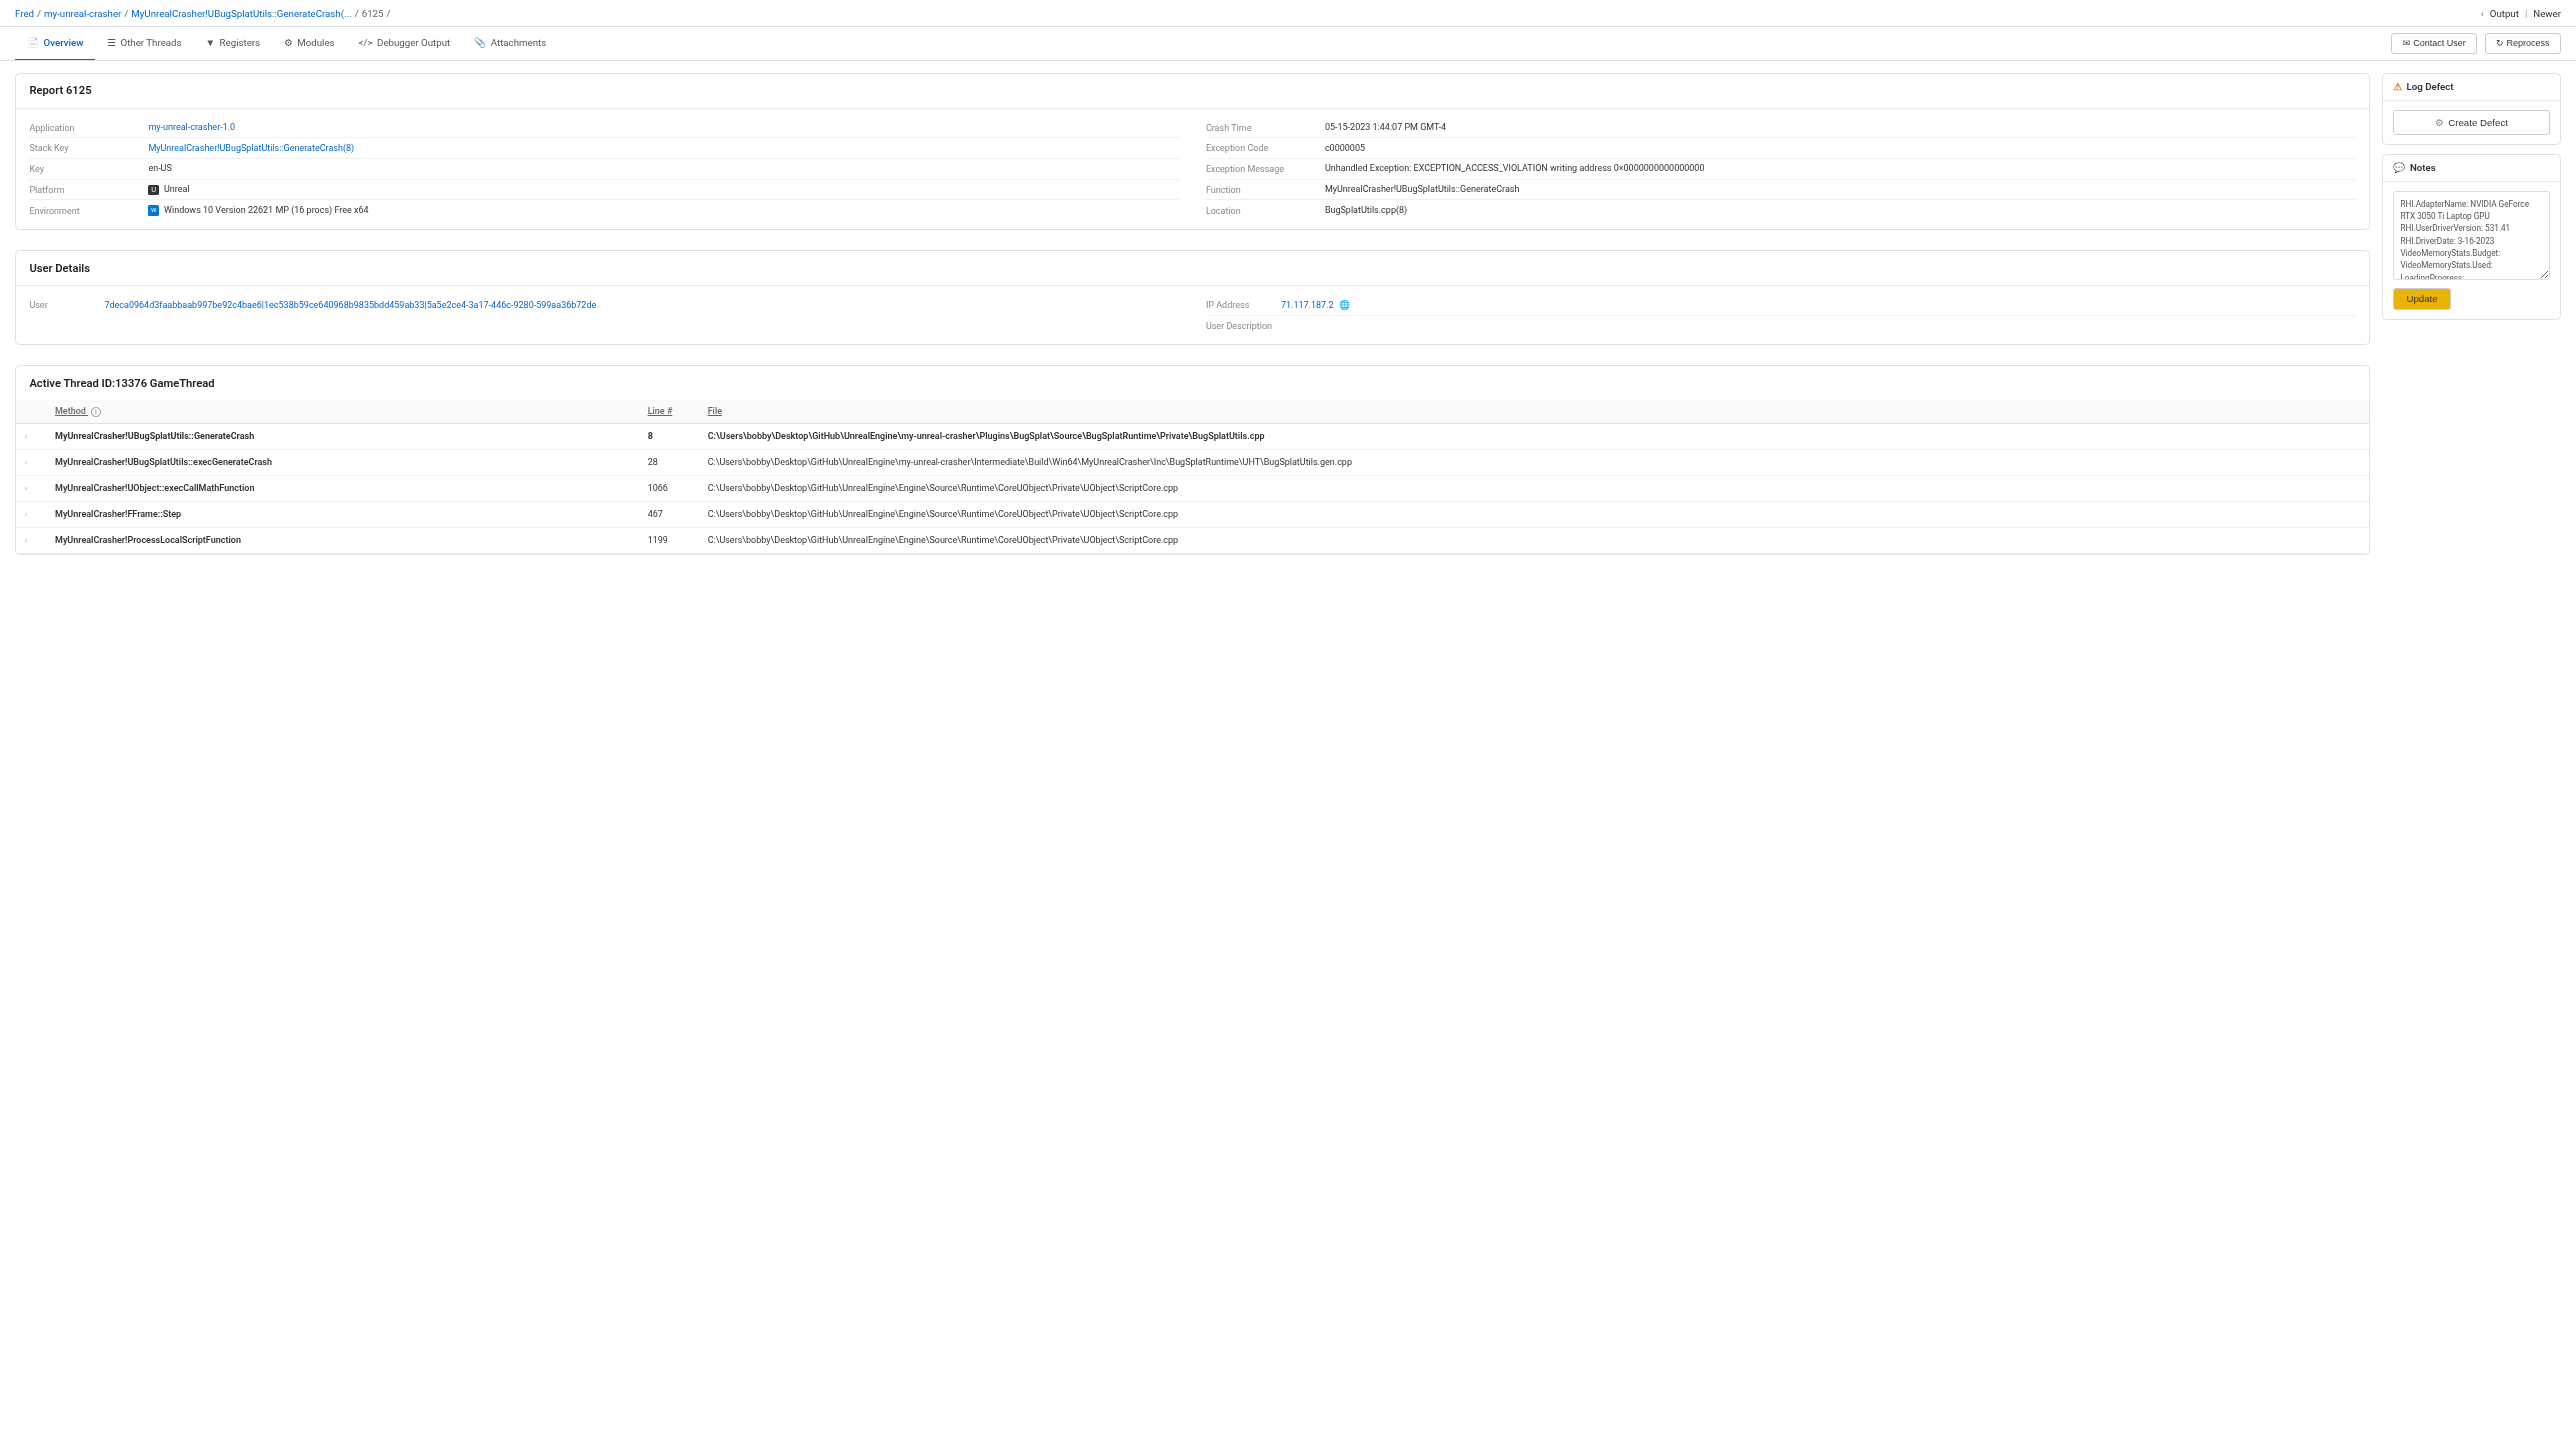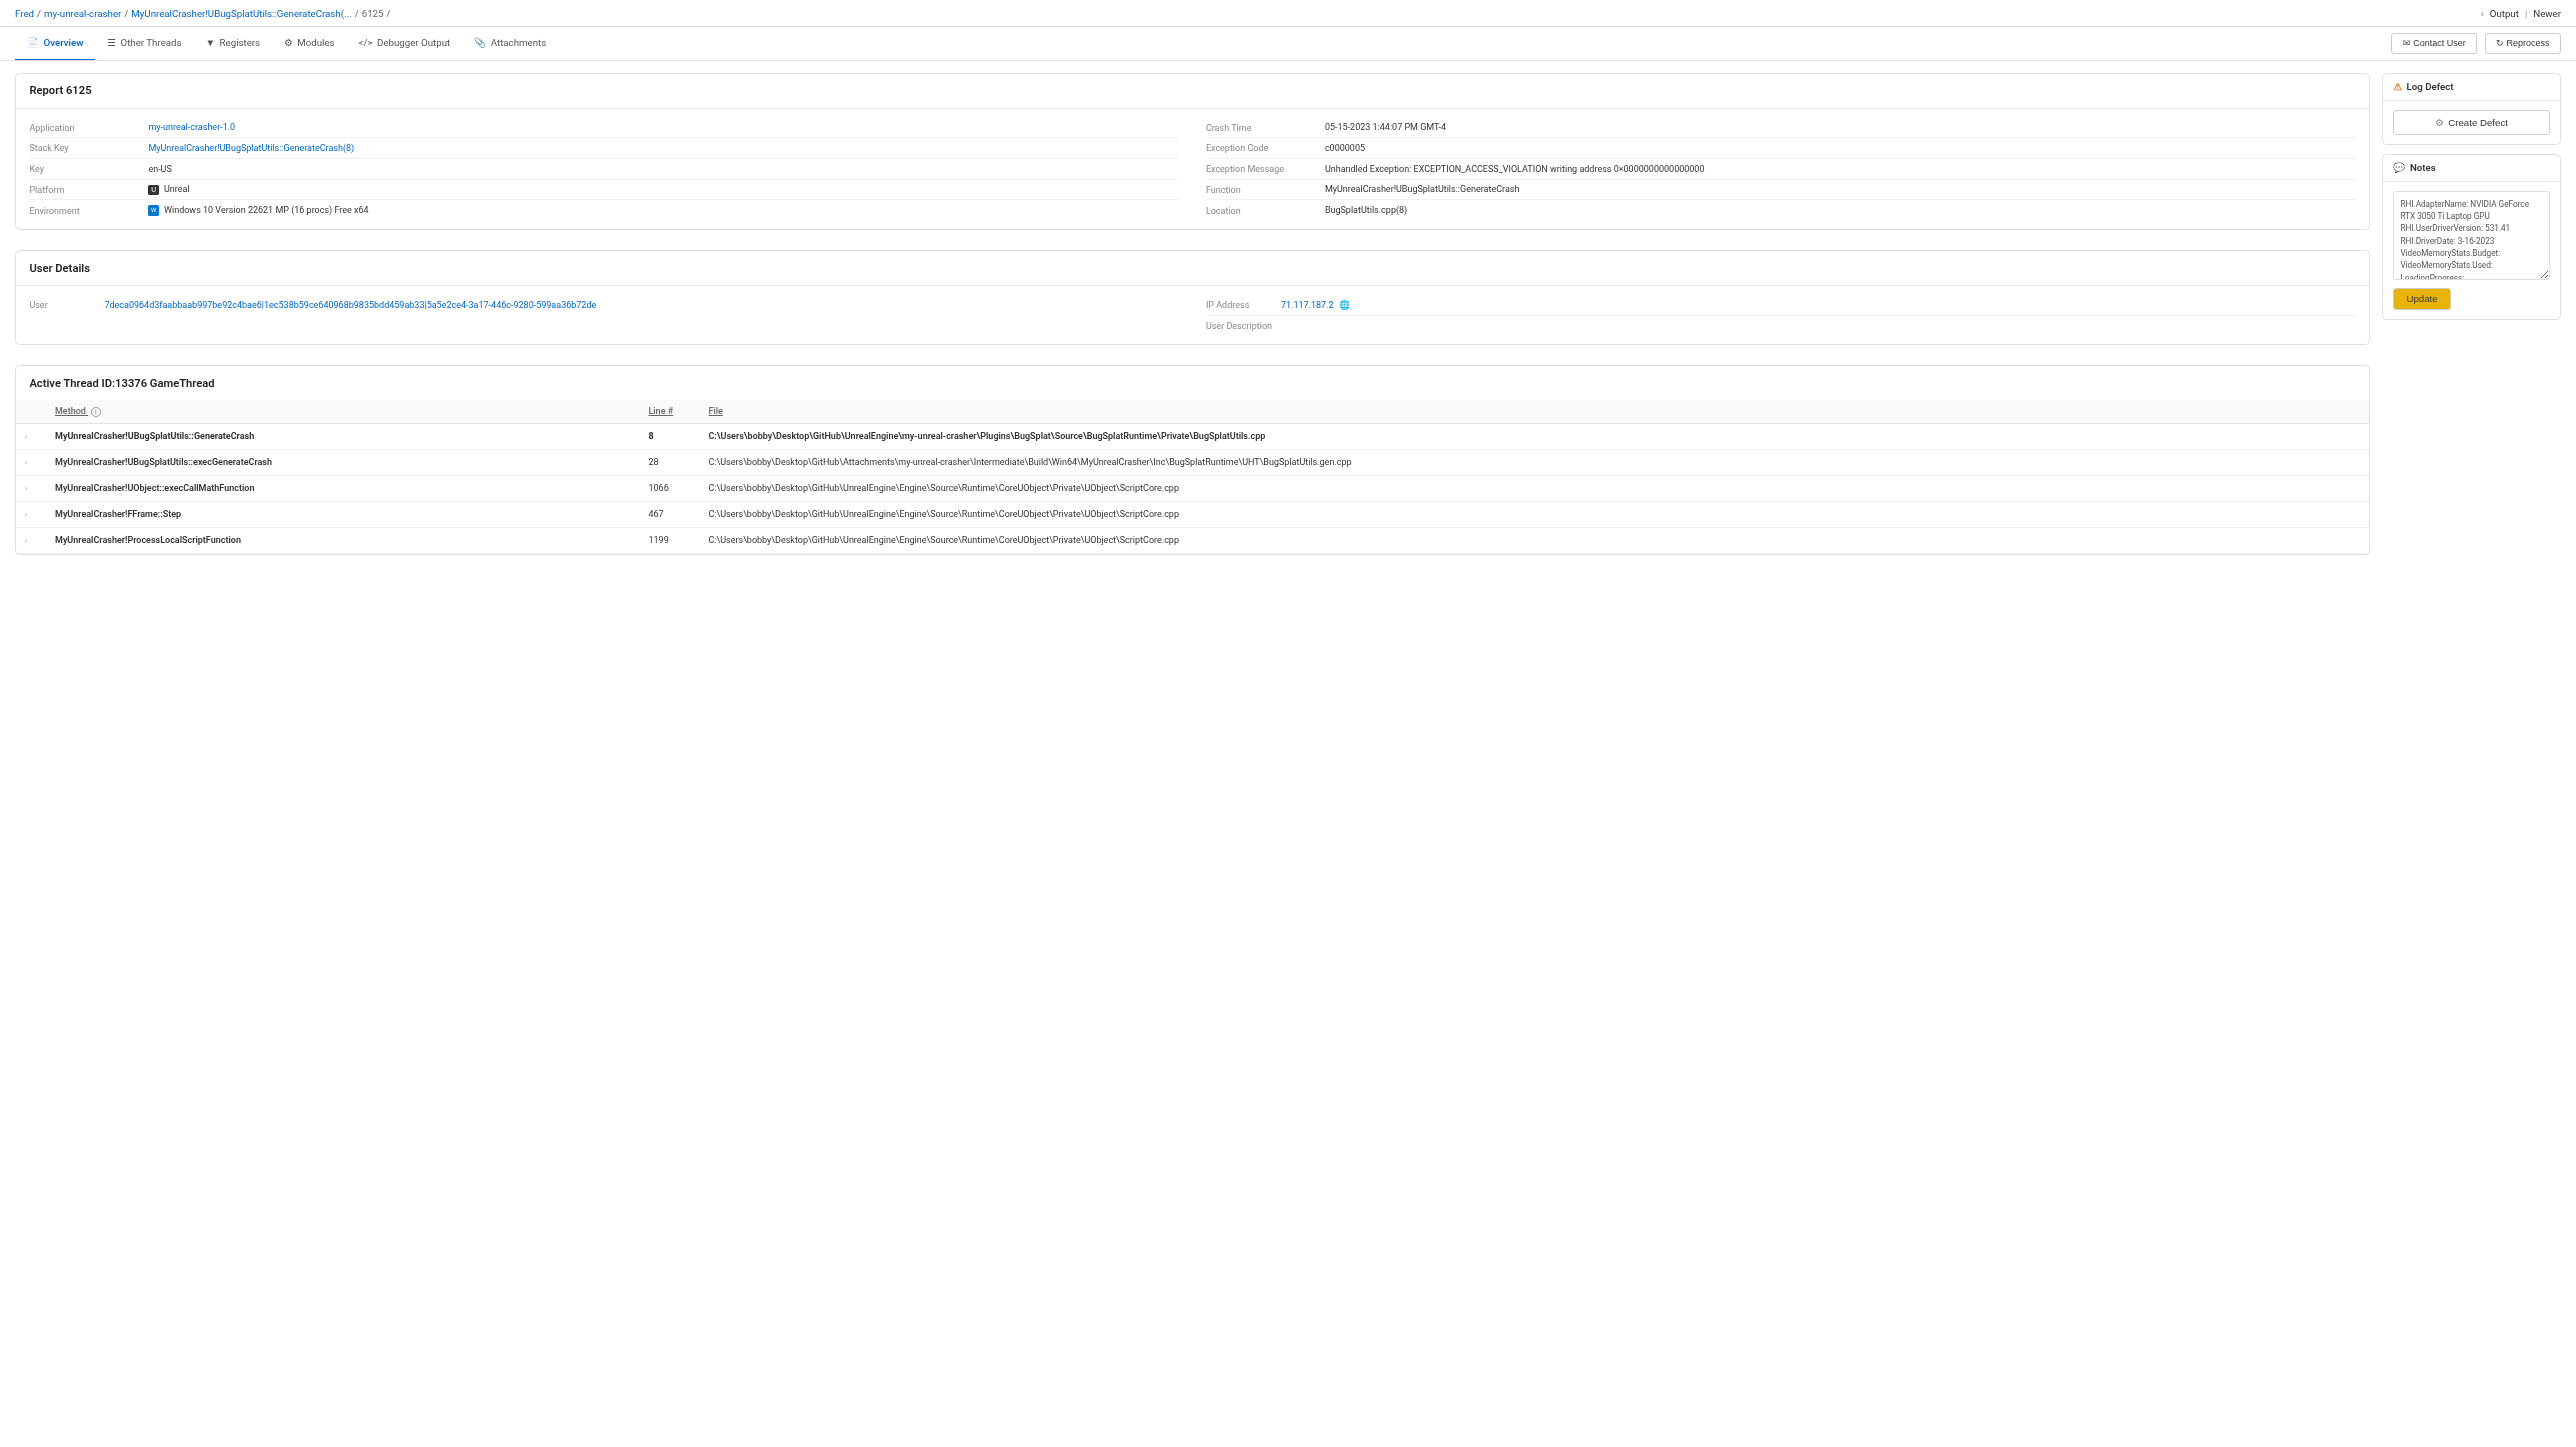--- a/index.html
+++ b/index.html
@@ -46,21 +46,21 @@
 
     
     .card {
       border: 0.7px solid #e0e0e0; border-radius: 4.5px; overflow: hidden;
     }
     .card-header { padding: 10.4px 13.4px; font-weight: 600; font-size: 11.2px; color: #222; border-bottom: 0.7px solid #e8e8e8; }
 
     
     .info-grid { display: grid; grid-template-columns: 1fr 1fr; border-bottom: none; }
     .info-section { padding: 9px 13.4px; }
-    .info-row { display: flex; align-items: center; padding: 4.5px 0; border-bottom: 0.7px solid #f0f0f0; }
+    .info-row { display: flex; align-items: flex-start; padding: 4.5px 0; border-bottom: 0.7px solid #f0f0f0; }
     .info-row:last-child { border-bottom: none; }
     .info-label { width: 119px; flex-shrink: 0; color: #888; font-size: 9px; padding-top: 0.7px; }
     .info-value { color: #333; font-size: 9px; word-break: break-all; }
     .info-value a { color: #0066cc; text-decoration: none; }
 
     .platform-icon { display: inline-block; width: 10.4px; height: 10.4px; background: #666; border-radius: 1.5px; margin-right: 3px; vertical-align: middle; font-size: 7.5px; line-height: 10.4px; text-align: center; color: #fff; }
     .platform-unreal { background: #333; }
     .platform-win { background: #0078d4; }
 
     
@@ -282,21 +282,21 @@
         <tr>
               <td><span class="chevron">›</span></td>
               <td class="td-method-bold">MyUnrealCrasher!UBugSplatUtils::GenerateCrash</td>
               <td style="font-weight: 700;">8</td>
               <td class="td-file td-file-bold">C:\Users\bobby\Desktop\GitHub\UnrealEngine\my-unreal-crasher\Plugins\BugSplat\Source\BugSplatRuntime\Private\BugSplatUtils.cpp</td>
             </tr>
             <tr>
               <td><span class="chevron">›</span></td>
               <td class="td-method">MyUnrealCrasher!UBugSplatUtils::execGenerateCrash</td>
               <td>28</td>
-              <td class="td-file">C:\Users\bobby\Desktop\GitHub\Attachments\my-unreal-crasher\Intermediate\Build\Win64\MyUnrealCrasher\Inc\BugSplatRuntime\UHT\BugSplatUtils.gen.cpp</td>
+              <td class="td-file">C:\Users\bobby\Desktop\GitHub\UnrealEngine\my-unreal-crasher\Intermediate\Build\Win64\MyUnrealCrasher\Inc\BugSplatRuntime\UHT\BugSplatUtils.gen.cpp</td>
             </tr>
             <tr>
               <td><span class="chevron">›</span></td>
               <td class="td-method">MyUnrealCrasher!UObject::execCallMathFunction</td>
               <td>1066</td>
               <td class="td-file">C:\Users\bobby\Desktop\GitHub\UnrealEngine\Engine\Source\Runtime\CoreUObject\Private\UObject\ScriptCore.cpp</td>
             </tr>
             <tr>
               <td><span class="chevron">›</span></td>
               <td class="td-method">MyUnrealCrasher!FFrame::Step</td>

